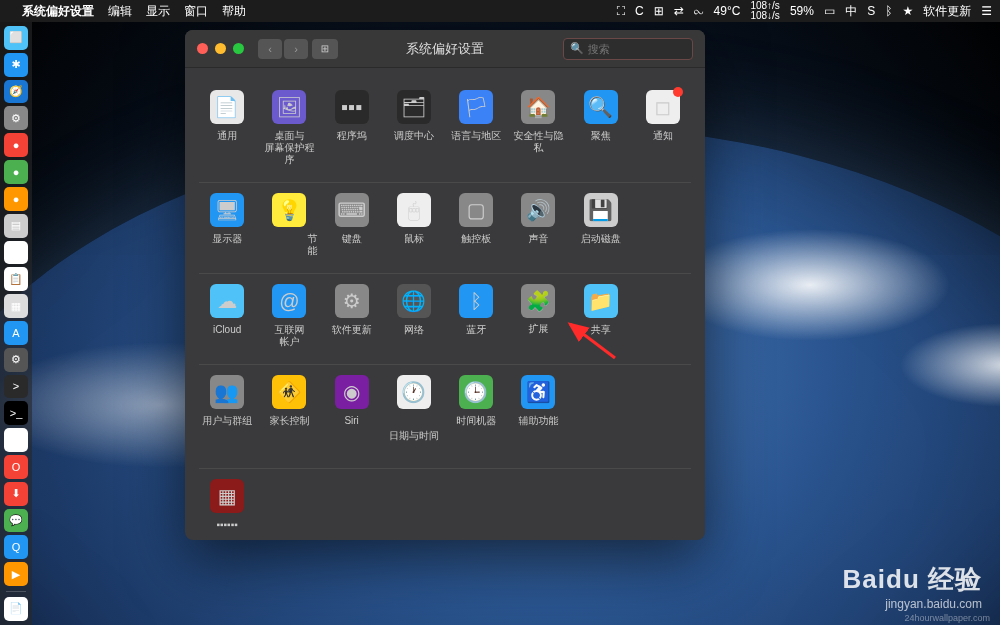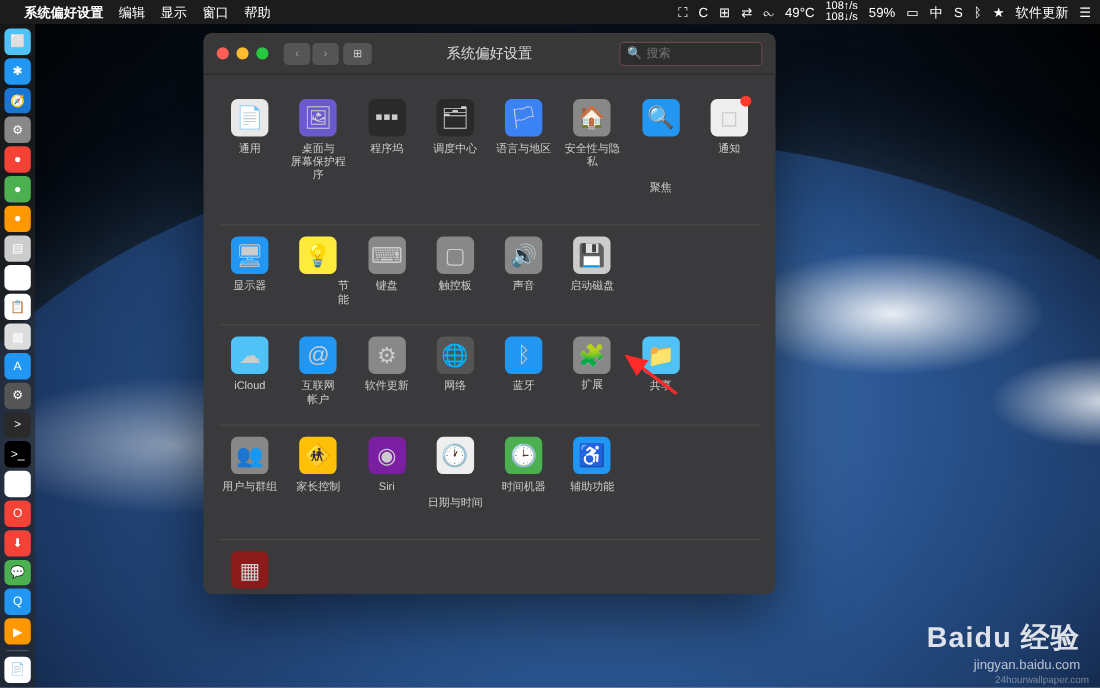--- a/index.html
+++ b/index.html
@@ -227,39 +227,43 @@
         <div class="pref">
           <div class="pref-icon" style="background: rgb(59, 130, 246);">🏳</div>
           <div class="pref-label" style="white-space: pre-line;">语言与地区</div>
         </div>
         <div class="pref">
           <div class="pref-icon" style="background: rgb(136, 136, 136);">🏠</div>
           <div class="pref-label" style="white-space: pre-line;">安全性与隐私</div>
         </div>
         <div class="pref">
           <div class="pref-icon" style="background: rgb(33, 150, 243);">🔍</div>
-          <div class="pref-label" style="white-space: pre-line; margin-top: 36px;">聚焦</div>
+          <div class="pref-label" style="white-space: pre-line;">聚焦</div>
         </div>
         <div class="pref">
           <div class="pref-icon" style="background: rgb(238, 238, 238);">◻<div style="position: absolute; top: -3px; right: -3px; width: 10px; height: 10px; border-radius: 50%; background: rgb(255, 59, 48);"></div></div>
           <div class="pref-label" style="white-space: pre-line;">通知</div>
         </div>
       </div>
       <div class="row">
         <div class="pref">
           <div class="pref-icon" style="background: rgb(33, 150, 243);">🖥</div>
           <div class="pref-label" style="white-space: pre-line;">显示器</div>
         </div>
         <div class="pref">
           <div class="pref-icon" style="background: rgb(255, 235, 59);">💡</div>
           <div class="pref-label" style="white-space: pre-line; margin-left: 46px;">节能</div>
         </div>
         <div class="pref">
           <div class="pref-icon" style="background: rgb(136, 136, 136);">⌨</div>
           <div class="pref-label" style="white-space: pre-line;">键盘</div>
+        </div>
+        <div class="pref">
+          <div class="pref-icon" style="background: rgb(238, 238, 238);">🖱</div>
+          <div class="pref-label" style="white-space: pre-line;">鼠标</div>
         </div>
         <div class="pref">
           <div class="pref-icon" style="background: rgb(136, 136, 136);">▢</div>
           <div class="pref-label" style="white-space: pre-line;">触控板</div>
         </div>
         <div class="pref">
           <div class="pref-icon" style="background: rgb(136, 136, 136);">🔊</div>
           <div class="pref-label" style="white-space: pre-line;">声音</div>
         </div>
         <div class="pref">

